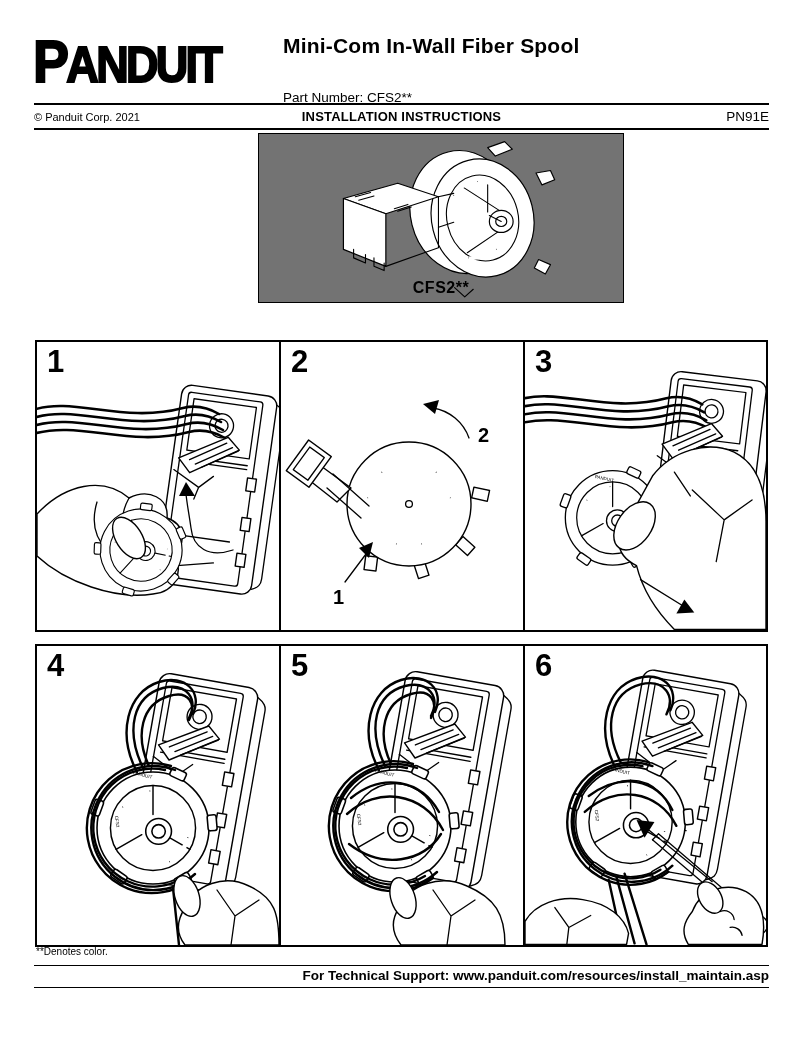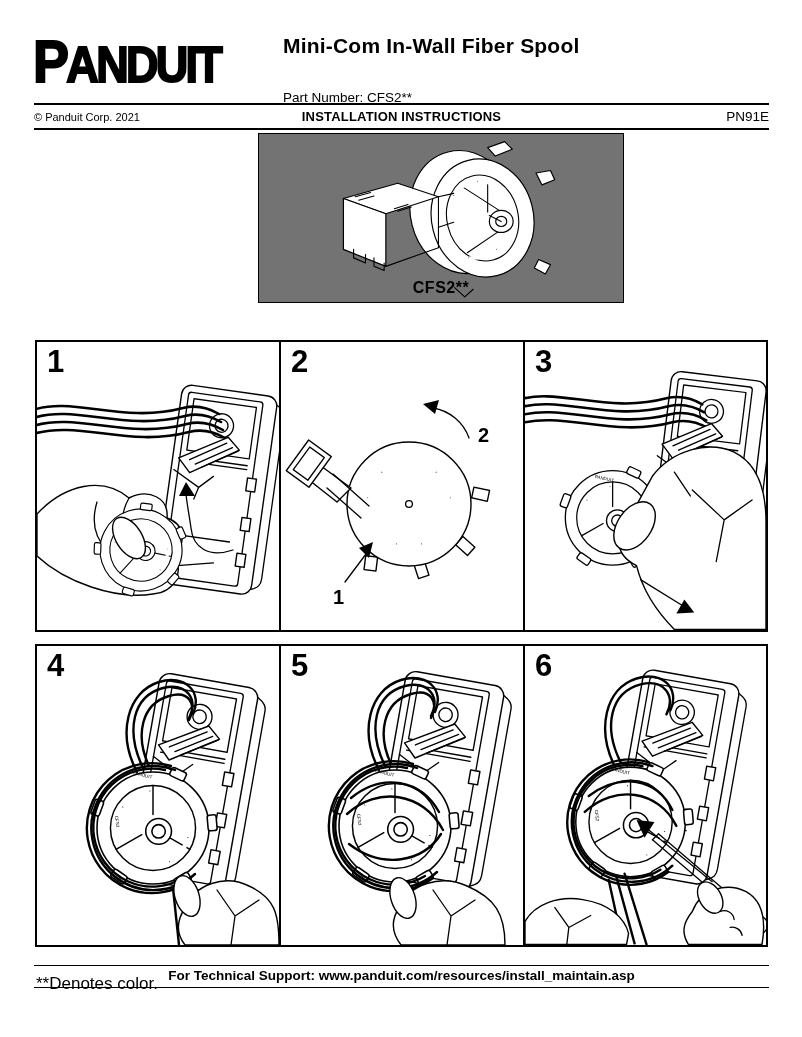--- a/index.html
+++ b/index.html
@@ -60,25 +60,25 @@
   
   .ink   { stroke:#000; fill:none; stroke-width:1.3; stroke-linejoin:round; stroke-linecap:round; }
   .inkf  { stroke:#000; fill:#fff; stroke-width:1.4; stroke-linejoin:round; }
   .wire  { stroke:#000; fill:none; stroke-width:2.6; stroke-linecap:round; }
   .fiber { stroke:#000; fill:none; stroke-width:2.4; stroke-linecap:round; }
   .solid { fill:#000; stroke:none; }
   .ann   { font:700 20px "Liberation Sans", sans-serif; fill:#000; }
   .molded{ font:4.5px "Liberation Sans", sans-serif; fill:#000; }
 
   
-  .footnote { position:absolute; left:36px; top:974px; font-size:17px; }
+  .footnote { position:absolute; left:36px; top:946px; font-size:10px; }
   .support-bar {
     position:absolute; left:34px; right:33px; top:965px;
     border-top:1.6px solid #000; border-bottom:1.6px solid #000;
-    text-align:center; font-size:13.5px; font-weight:700; padding:2px 0 4px;
+    text-align:right; font-size:13.5px; font-weight:700; padding:2px 0 4px;
   }
   .page-num { position:absolute; left:0; right:0; top:989px; text-align:center; font-size:10.5px; }
 </style>
 </head>
 <body>
 
 <div class="page">
 
   <svg width="0" height="0" style="position:absolute" aria-hidden="true">
     <defs>

